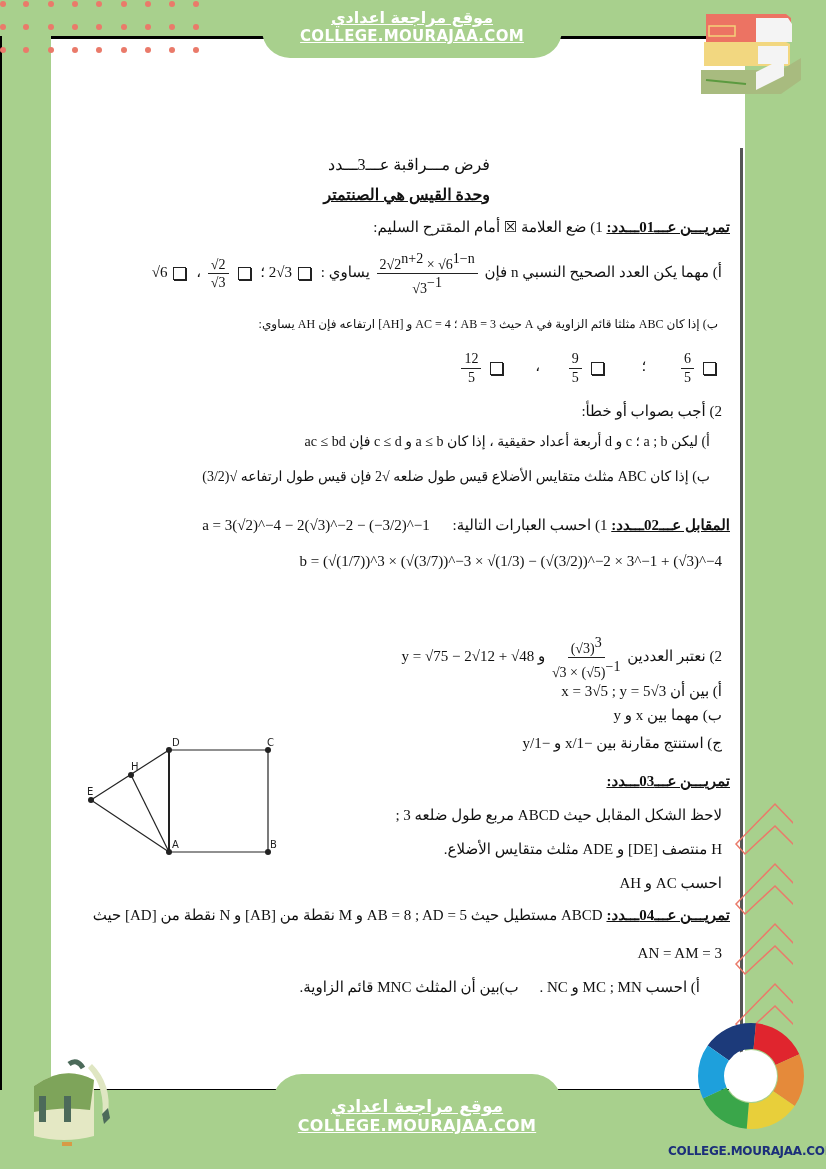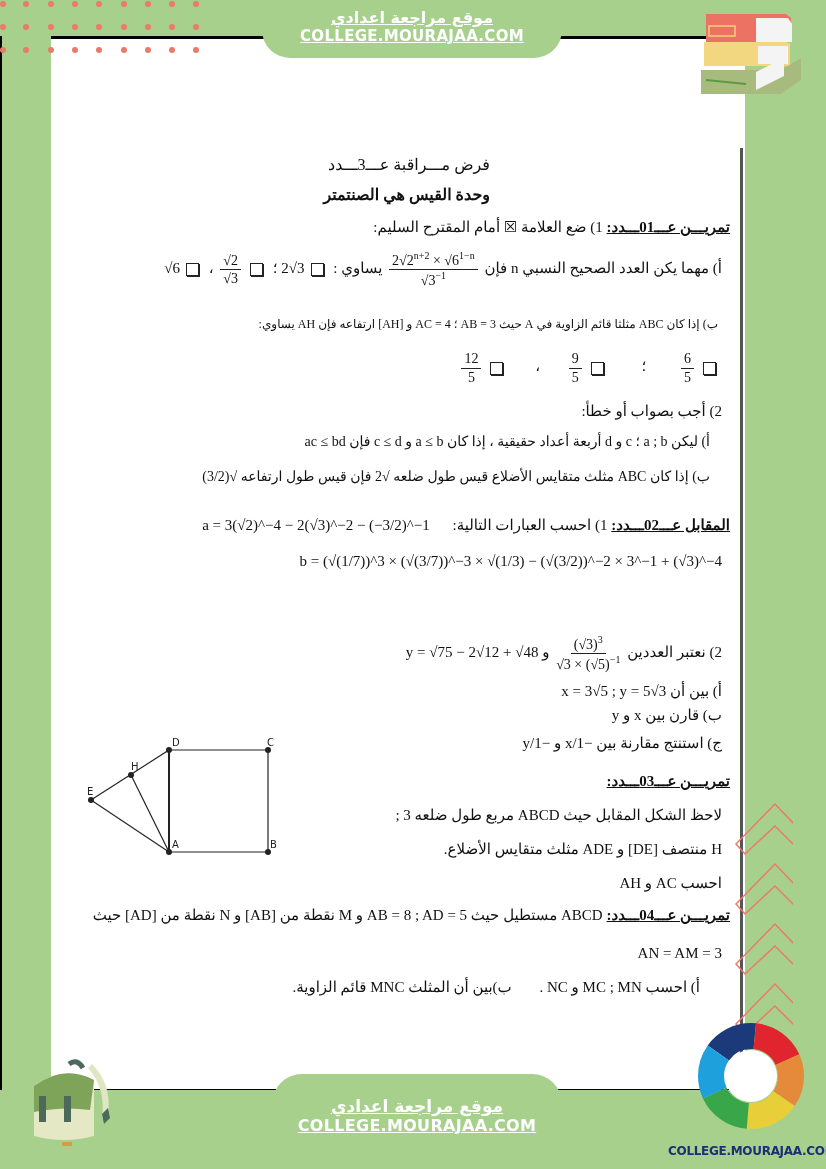--- a/index.html
+++ b/index.html
@@ -17,27 +17,27 @@
   .header-pill { position:absolute; left:262px; top:0; width:300px; height:58px; background:#a8d08d; border-radius:0 0 28px 28px; text-align:center; color:#fff; }
   .footer-pill { position:absolute; left:272px; top:1074px; width:290px; height:95px; background:#a8d08d; border-radius:30px 30px 0 0; text-align:center; color:#fff; }
   .pill-ar { font-family:"DejaVu Sans", sans-serif; font-weight:bold; font-size:16px; text-decoration:underline; display:block; margin-top:8px; }
   .pill-en { font-family:"DejaVu Sans", sans-serif; font-weight:bold; font-size:15px; text-decoration:underline; display:block; letter-spacing:0.3px; }
   .footer-pill .pill-ar { margin-top:22px; font-size:17px; }
   .footer-pill .pill-en { font-size:16px; }
 
   .content { position:absolute; left:60px; top:150px; width:670px; direction:rtl; font-size:15px; }
   .line { position:absolute; right:0; white-space:nowrap; direction:rtl; }
   .title { font-size:16px; }
-  .bold { font-weight:bold; }
+  .bold { font-weight:bold;text-decoration:underline; }
   .ex { font-weight:bold; text-decoration:underline; }
   .box { display:inline-block; width:11px; height:11px; border:1.5px solid #222; box-shadow:1px 1px 0 #222; vertical-align:middle; margin:0 6px; }
   .frac { display:inline-flex; flex-direction:column; align-items:center; vertical-align:middle; font-size:14px; line-height:1.25; margin:0 3px; direction:ltr; }
   .frac .num { border-bottom:1px solid #222; padding:0 3px; }
   .math { direction:ltr; unicode-bidi:embed; display:inline-block; font-family:"Liberation Serif", serif; }
-  sup { font-size:10px; }
+  sup { font-size:14px; }
 
   .figure { position:absolute; left:80px; top:735px; }
   .books-deco, .bag-deco, .wheel-deco, .chev-deco { position:absolute; }
   .brand { position:absolute; left:668px; top:1144px; font-family:"DejaVu Sans", sans-serif; font-weight:bold; font-size:12px; color:#1c2f7a; letter-spacing:-0.3px; }
 </style>
 </head>
 <body>
 
 <div class="top-band"></div>
 <div class="black-frame"></div>
@@ -155,36 +155,36 @@
     <span>2) نعتبر العددين</span>
     <span class="frac">
         <span class="num">(√3)<sup>3</sup></span>
         <span>√3 × (√5)<sup>−1</sup></span>
       </span>
     <span> و </span>
     <span class="math">y = √75 − 2√12 + √48</span>
   </div>
 
   <div class="line" style="top:532px;right:8px">أ) بين أن x = 3√5 ; y = 5√3</div>
-  <div class="line" style="top:556px;right:8px">ب) قارن بين x و y</div>
+  <div class="line" style="top:556px;right:8px">ب) مهما بين x و y</div>
   <div class="line" style="top:584px;right:8px">ج) استنتج مقارنة بين −1/x و −1/y</div>
 
   <div class="line ex" style="top:622px">تمريـــن عـــ03ـــدد:</div>
   <div class="line" style="top:656px;right:8px">لاحظ الشكل المقابل حيث ABCD مربع طول ضلعه 3 ;</div>
   <div class="line" style="top:690px;right:8px">H منتصف [DE] و ADE مثلث متقايس الأضلاع.</div>
   <div class="line" style="top:724px;right:8px">احسب AC و AH</div>
 
   <div class="line" style="top:756px">
     <span class="ex">تمريـــن عـــ04ـــدد:</span>
     <span>ABCD مستطيل حيث AB = 8 ; AD = 5 و M نقطة من [AB] و N نقطة من [AD] حيث</span>
   </div>
   <div class="line" style="top:795px;right:8px">AN = AM = 3</div>
   <div class="line" style="top:828px;right:30px">
     <span>أ) احسب MC ; MN و NC .</span>
-    <span style="margin-right:24px">ب)بين أن المثلث MNC قائم الزاوية.</span>
+    <span style="margin-right:17px">ب)بين أن المثلث MNC قائم الزاوية.</span>
   </div>
 </div>
 
 <svg class="figure" width="210" height="130" viewBox="0 0 210 130">
   <g stroke="#222" stroke-width="1.2" fill="none">
     <line x1="89" y1="15" x2="188" y2="15"></line>
     <line x1="188" y1="15" x2="188" y2="117"></line>
     <line x1="188" y1="117" x2="89" y2="117"></line>
     <line x1="89" y1="117" x2="89" y2="15" stroke-width="2"></line>
     <line x1="89" y1="15" x2="11" y2="65"></line>

